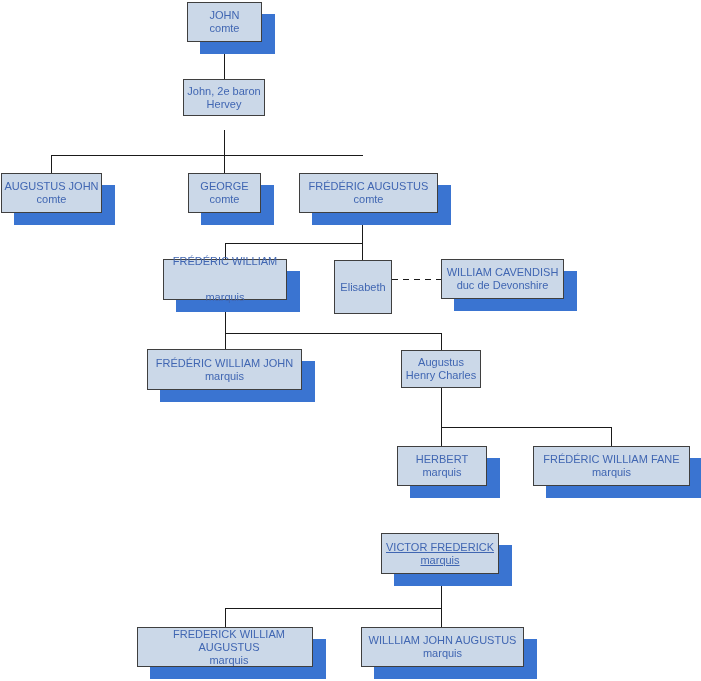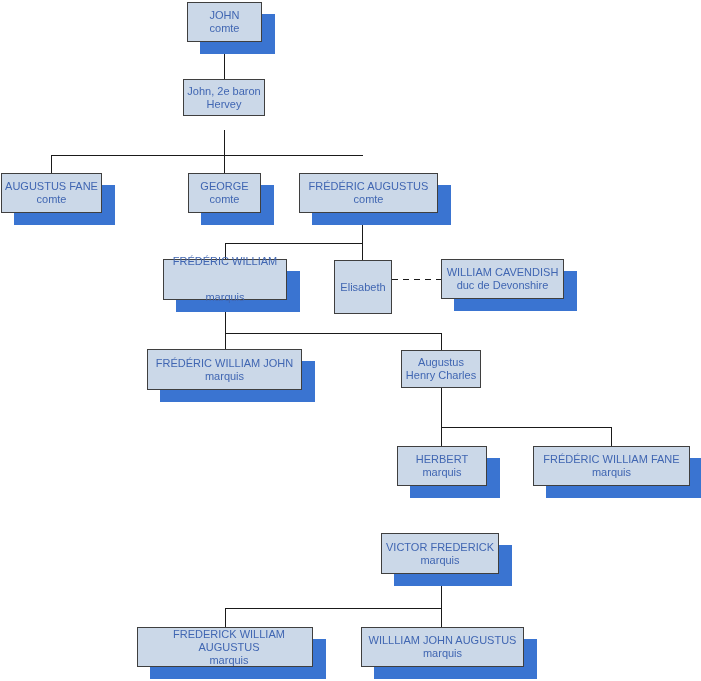--- a/index.html
+++ b/index.html
@@ -35,21 +35,21 @@
   .n3{left:1px;top:173px;width:101px;height:40px;}
   .n4{left:188px;top:173px;width:73px;height:40px;text-align:right;}
   .n5{left:299px;top:173px;width:139px;height:40px;text-align:center;}
   .n6{left:163px;top:259px;width:124px;height:41px;gap:23px;}
   .n7{left:334px;top:260px;width:58px;height:54px;}
   .n8{left:441px;top:259px;width:123px;height:40px;}
   .n9{left:147px;top:349px;width:155px;height:41px;}
   .n10{left:401px;top:350px;width:80px;height:38px;}
   .n11{left:397px;top:446px;width:90px;height:40px;}
   .n12{left:533px;top:446px;width:157px;height:40px;}
-  .n13{left:381px;top:533px;width:118px;height:41px;}
+  .n13{left:381px;top:533px;width:118px;height:41px;text-decoration:underline;}
   .n14{left:137px;top:627px;width:176px;height:40px;padding-left:8px;}
   .n15{left:361px;top:627px;width:163px;height:40px;}
   
   .c1{left:224px;top:42px;height:51px;}
   .c2{left:224px;top:130px;height:25px;}
   .c3{left:51px;top:155px;width:312px;}
   .c4{left:51px;top:155px;height:18px;}
   .c5{left:224px;top:155px;height:18px;}
   .c6{left:362px;top:213px;height:47px;}
   .c7{left:225px;top:243px;width:138px;}
@@ -97,21 +97,21 @@
     <div class="l1">JOHN</div>
     <div class="l2">comte</div>
   </div>
 
   <div class="node n2">
     <div class="l1">John, 2e baron</div>
     <div class="l2">Hervey</div>
   </div>
 
   <div class="node shadowed n3">
-    <div class="l1">AUGUSTUS FANE</div>
+    <div class="l1">AUGUSTUS JOHN</div>
     <div class="l2">comte</div>
   </div>
 
   <div class="node shadowed n4">
     <div class="l1">GEORGE</div>
     <div class="l2">comte</div>
   </div>
 
   <div class="node shadowed n5">
     <div class="l1">FRÉDÉRIC AUGUSTUS</div>

